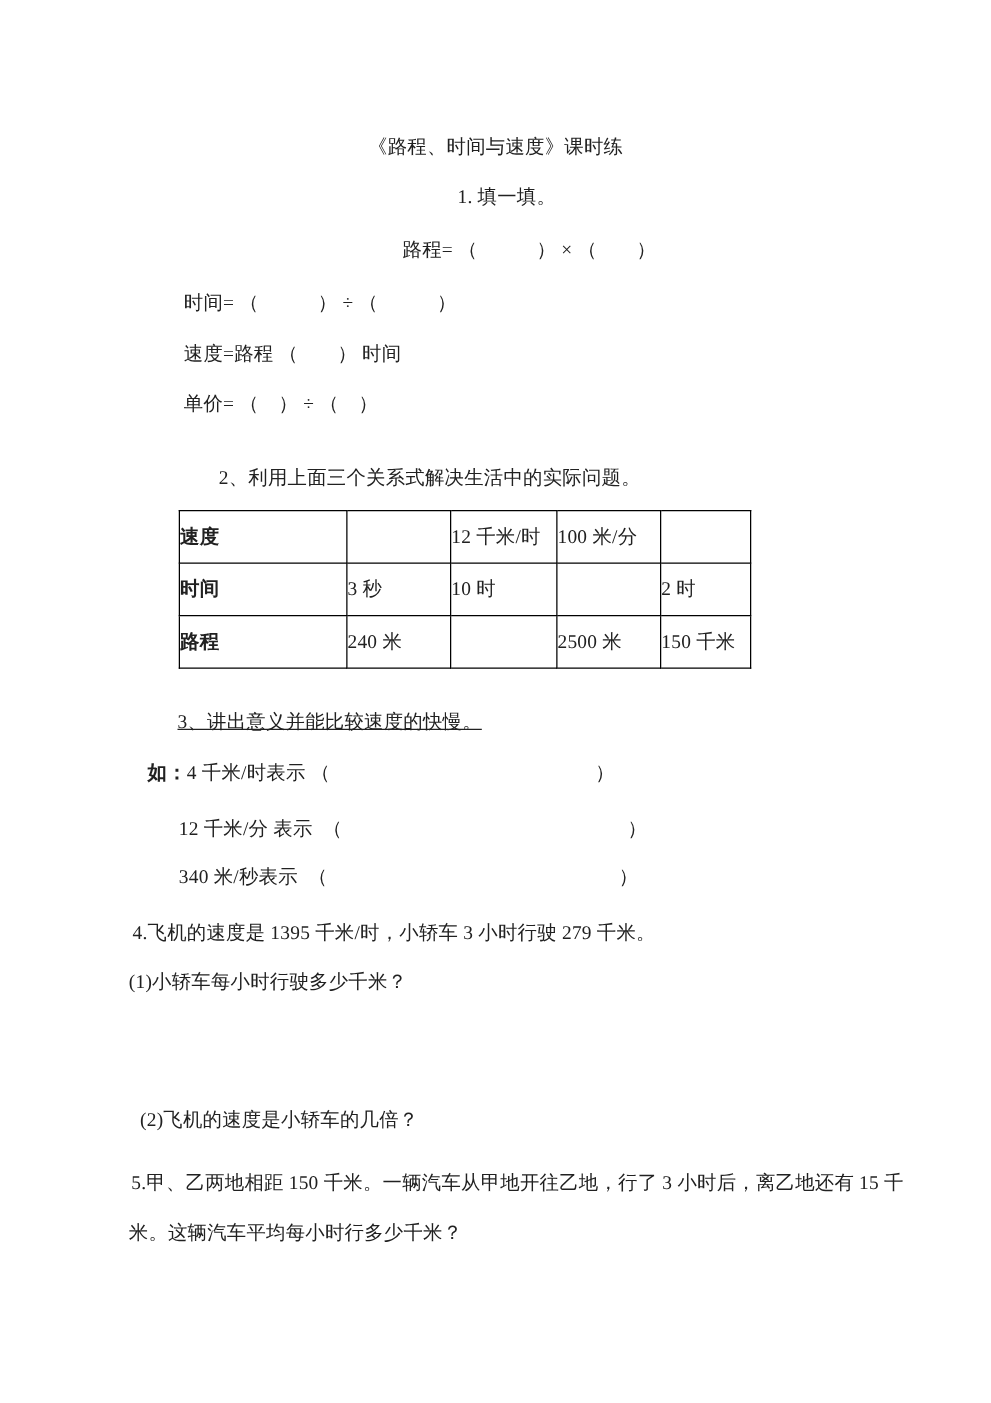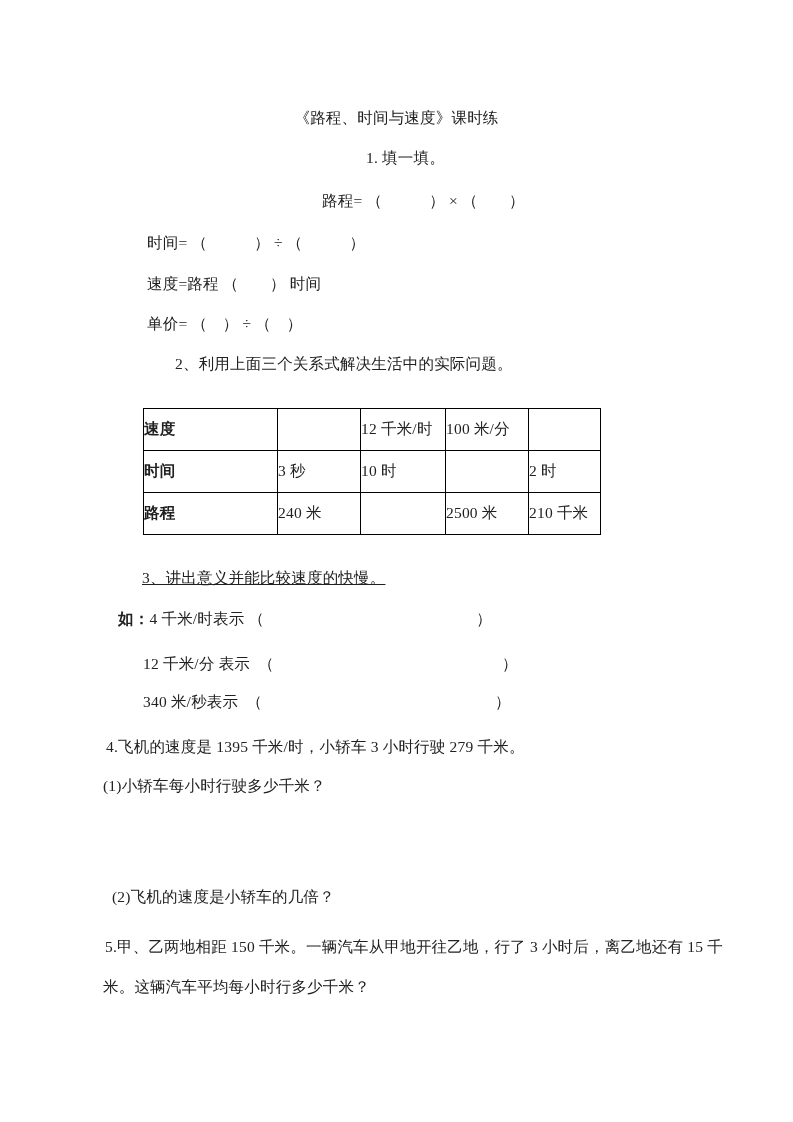--- a/index.html
+++ b/index.html
@@ -17,21 +17,21 @@
     line-height:18px;
     white-space:pre;
     letter-spacing:0.2px;
   }
   .title{left:0;top:109px;width:100%;text-align:center;}
   .q1 {left:322px;top:149px;margin-left:44px;}
   .f1 {left:322px;top:192px;}
   .f2 {left:147px;top:234px;}
   .f3 {left:147px;top:275px;}
   .f4 {left:147px;top:315px;}
-  .q2 {left:175px;top:355px;}
+  .q2 {left:175px;top:374px;}
   .q3 {left:142px;top:569px;text-decoration:underline;}
   .ex1{left:118px;top:610px;}
   .ex2{left:143px;top:655px;}
   .ex3{left:143px;top:693px;}
   .q4 {left:106px;top:738px;}
   .q41{left:103px;top:777px;text-align:right;}
   .q42{left:112px;top:888px;}
   .q5a{left:105px;top:938px;}
   .q5b{left:103px;top:978px;}
   .bold-hei{
@@ -96,21 +96,21 @@
         <td>3 秒</td>
         <td>10 时</td>
         <td></td>
         <td>2 时</td>
       </tr>
       <tr>
         <td class="rowhead">路程</td>
         <td>240 米</td>
         <td></td>
         <td>2500 米</td>
-        <td>210 千米</td>
+        <td>150 千米</td>
       </tr>
     </tbody>
   </table>
 
   <div class="line q3">3、讲出意义并能比较速度的快慢。</div>
 
   <div class="line ex1"><span class="bold-hei">如：</span><span>4 千米/时表示 （</span><span class="gap gap-a"></span><span>）</span></div>
 
   <div class="line ex2"><span>12 千米/分 表示  （</span><span class="gap gap-b"></span><span>）</span></div>
 

